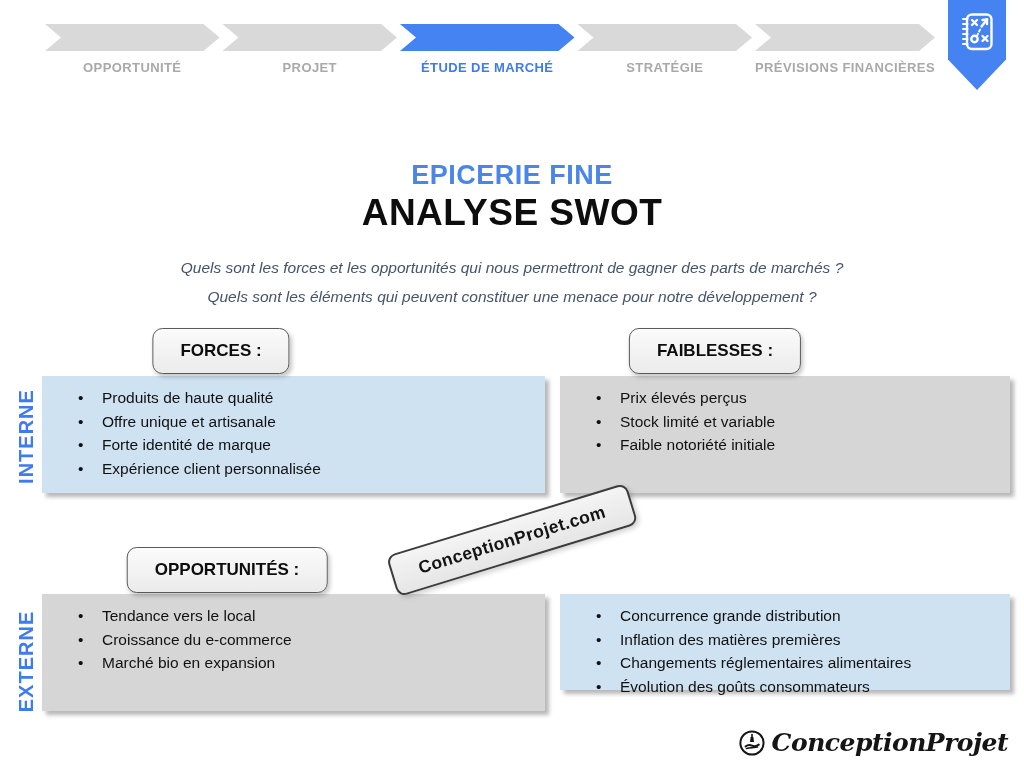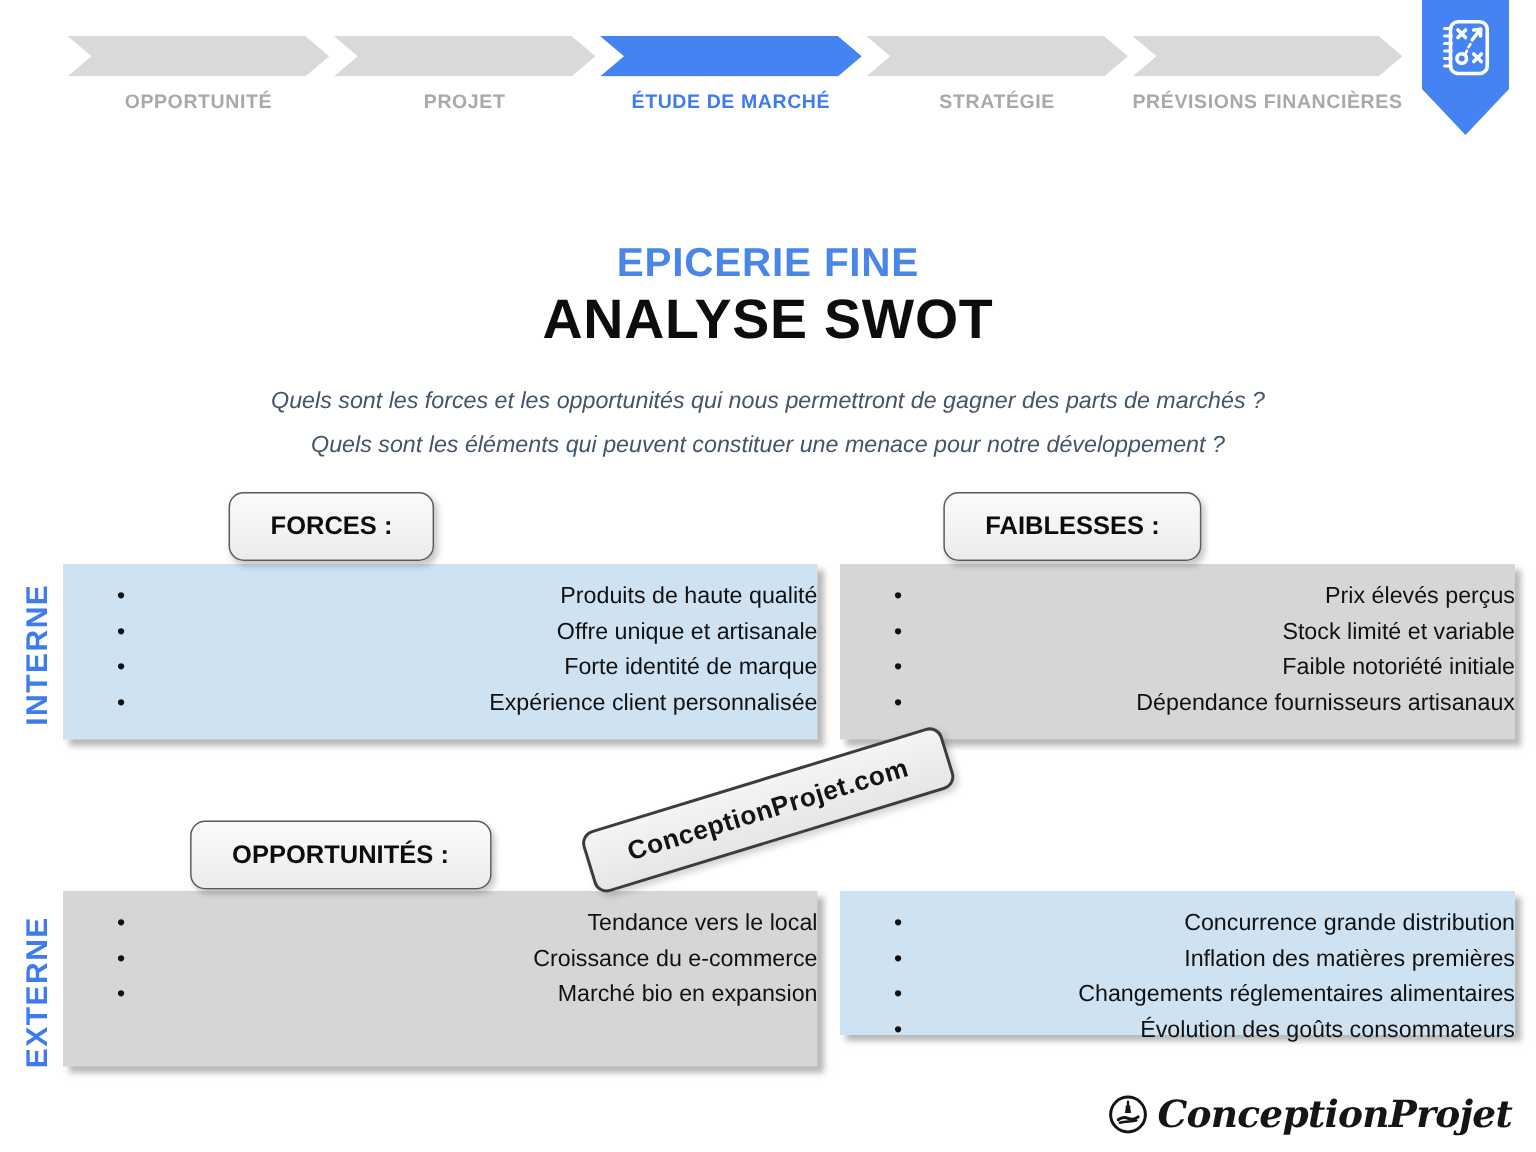--- a/index.html
+++ b/index.html
@@ -47,21 +47,21 @@
     background: linear-gradient(#fbfbfb, #ebebeb);
     padding: 0 27px; height: 46px; line-height: 44px;
     font-weight: bold; font-size: 17px; color: #0d0d0d; white-space: nowrap;
     box-shadow: 2px 3px 4px rgba(0,0,0,0.22);
   }
 
   
   .qbox { position: absolute; z-index: 1; box-shadow: 4px 4px 4px rgba(125,125,125,0.55); }
   .qbox.blue { background: #cfe2f2; }
   .qbox.gray { background: #d6d6d6; }
-  .qbox ul { list-style: none; padding: 13px 0 0 36px; text-align: right; }
+  .qbox ul { list-style: none; padding: 13px 0 0 36px; }
   .qbox li {
     position: relative; padding-left: 24px; margin-bottom: 5px;
     font-size: 15.5px; line-height: 18.5px; color: #111111;
   }
   .qbox li::before { content: "\2022"; position: absolute; left: 0; top: 0; color: #111111; }
 
   
   .side-label {
     position: absolute; width: 120px; text-align: center;
     transform: rotate(-90deg); font-weight: 800; font-size: 20px;
@@ -158,21 +158,20 @@
       <li>Forte identité de marque</li>
       <li>Expérience client personnalisée</li>
     </ul>
   </div>
 
   <div class="qbox gray" style="left:560px; top:376px; width:450px; height:117px;">
     <ul>
       <li>Prix élevés perçus</li>
       <li>Stock limité et variable</li>
       <li>Faible notoriété initiale</li>
-      <li>Dépendance fournisseurs artisanaux</li>
     </ul>
   </div>
 
   <div class="qbox gray" style="left:42px; top:594px; width:503px; height:117px;">
     <ul>
       <li>Tendance vers le local</li>
       <li>Croissance du e-commerce</li>
       <li>Marché bio en expansion</li>
     </ul>
   </div>

